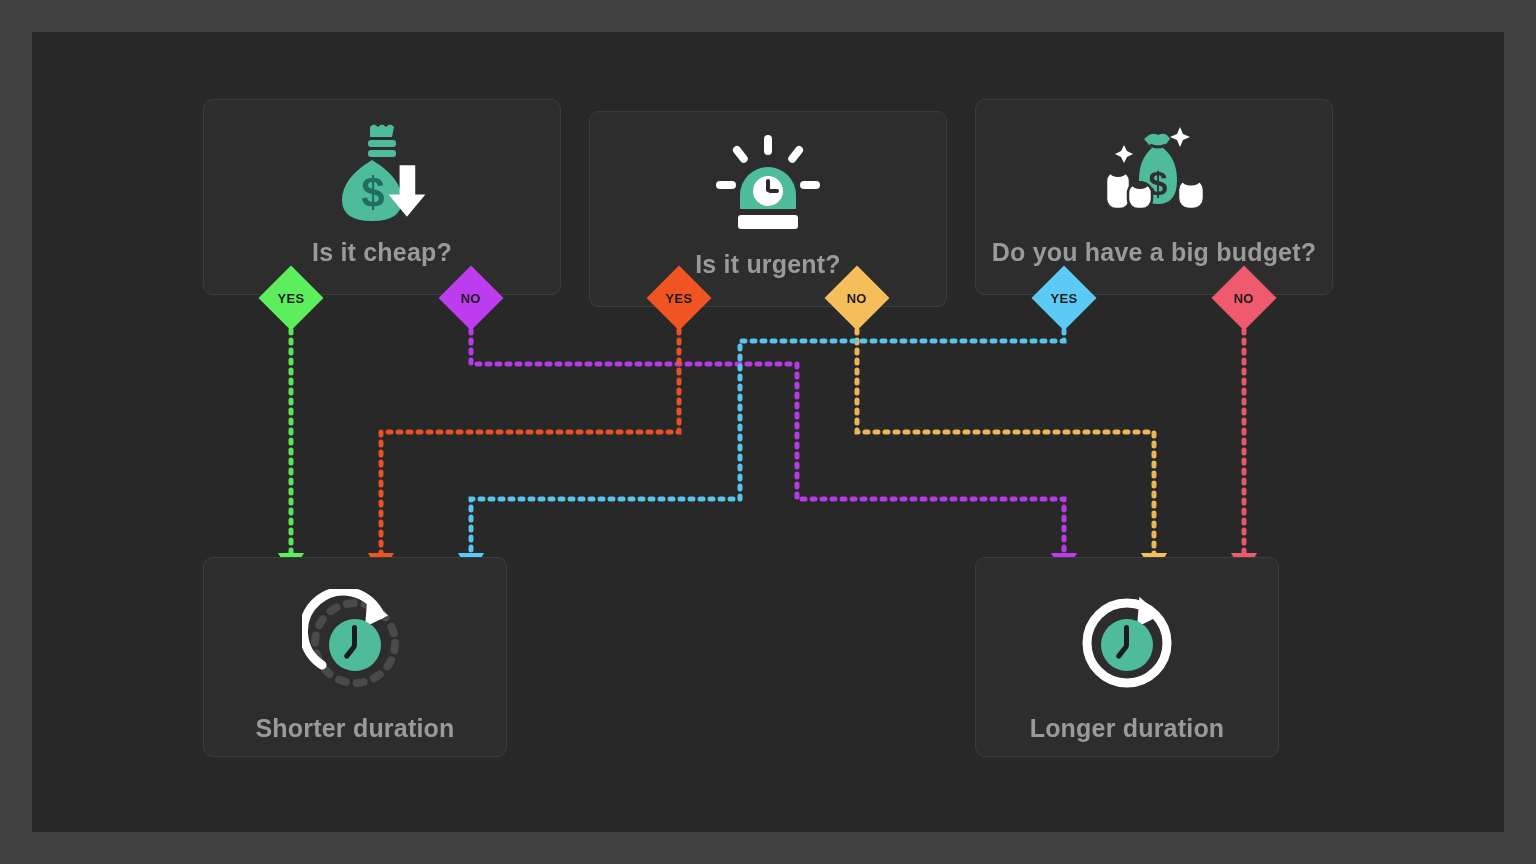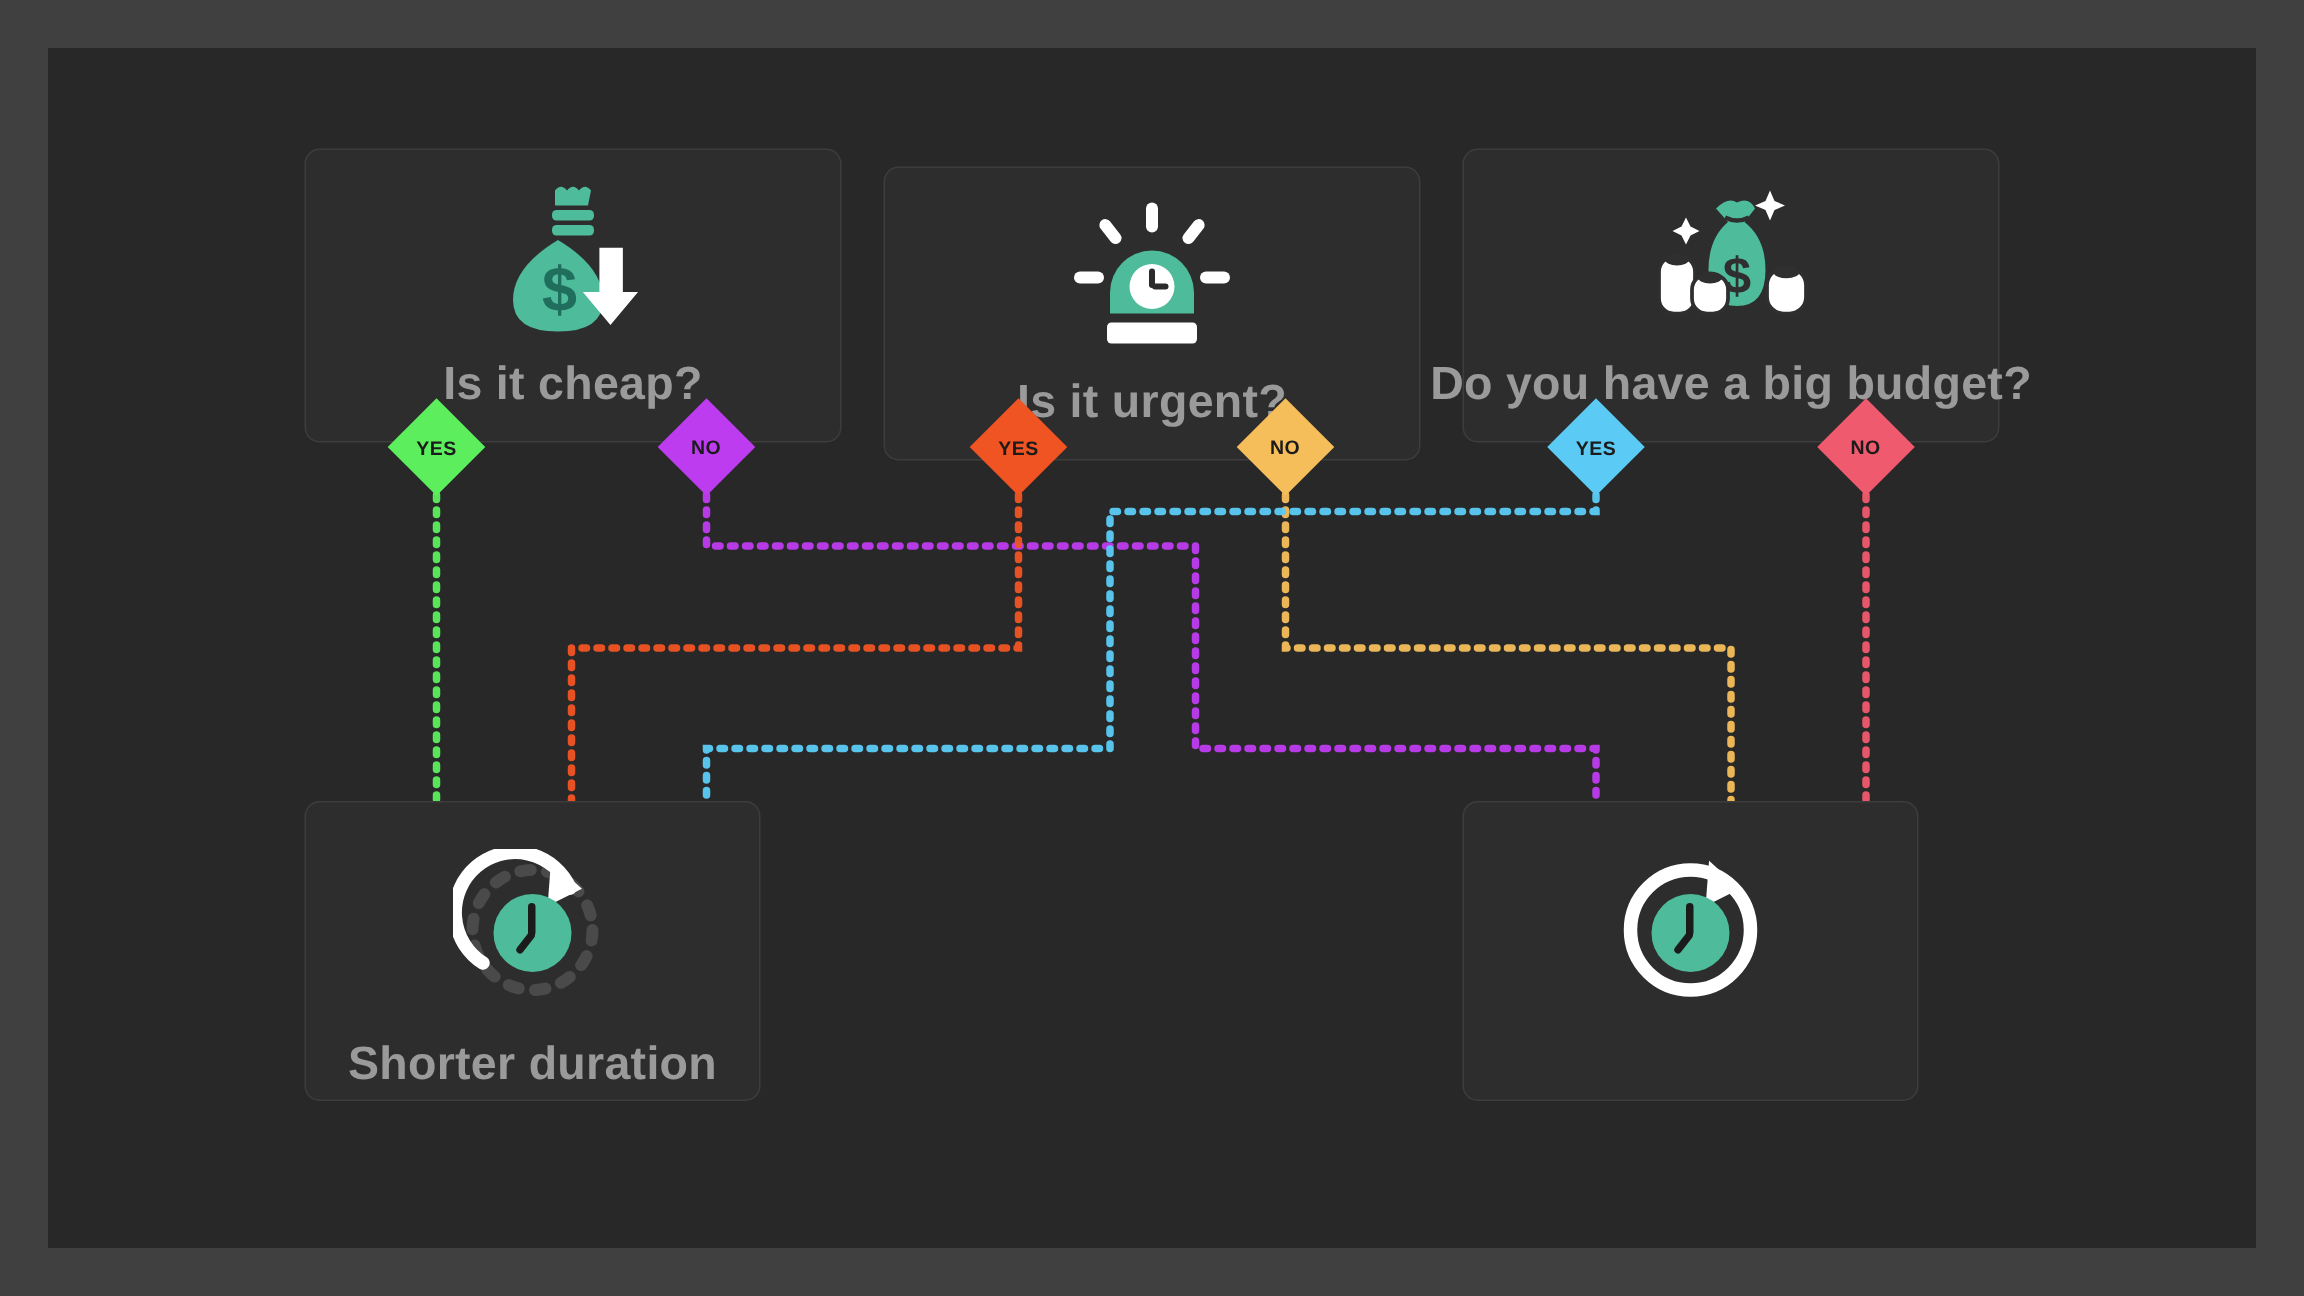--- a/index.html
+++ b/index.html
@@ -54,34 +54,34 @@
 
   .card-icon {
     margin-top: 14px;
     height: 118px;
     display: flex;
     align-items: center;
     justify-content: center;
   }
 
   .card-label {
-    font-size: 31px;
+    font-size: 25px;
     font-weight: bold;
     color: #9a9a9a;
     letter-spacing: 0.2px;
     white-space: nowrap;
   }
 
   .q-card { width: 358px; height: 196px; top: 99px; }
   .q-card .card-label { margin-top: 6px; }
   #card-cheap  { left: 203px; }
   #card-urgent { left: 589px; margin-top: 12px; }
   #card-budget { left: 975px; }
 
-  .r-card { width: 304px; height: 200px; top: 534px; }
+  .r-card { width: 304px; height: 200px; top: 557px; }
   .r-card .card-icon { margin-top: 28px; height: 110px; }
   .r-card .card-label { margin-top: 18px; }
   #card-shorter { left: 203px; }
   #card-longer  { left: 975px; }
 
   
   .diamond {
     position: absolute;
     width: 46px;
     height: 46px;
@@ -244,14 +244,15 @@
 
         <circle cx="53" cy="54" r="40" fill="none" stroke="#ffffff" stroke-width="9"></circle>
 
         <path d="M62,10 L86,24 L66,40 z" fill="#ffffff" transform="rotate(12 74 25)"></path>
 
         <circle cx="53" cy="56" r="26" fill="#4ebb9a"></circle>
         <rect x="50" y="36" width="5" height="22" rx="2.5" fill="#1b1b1b"></rect>
         <rect x="50" y="55" width="5" height="17" rx="2.5" fill="#1b1b1b" transform="rotate(38 52 57)"></rect>
       </svg>
     </div>
+    <div class="card-label">Longer duration</div>
   </div>
 </div>
 
 </body></html>

